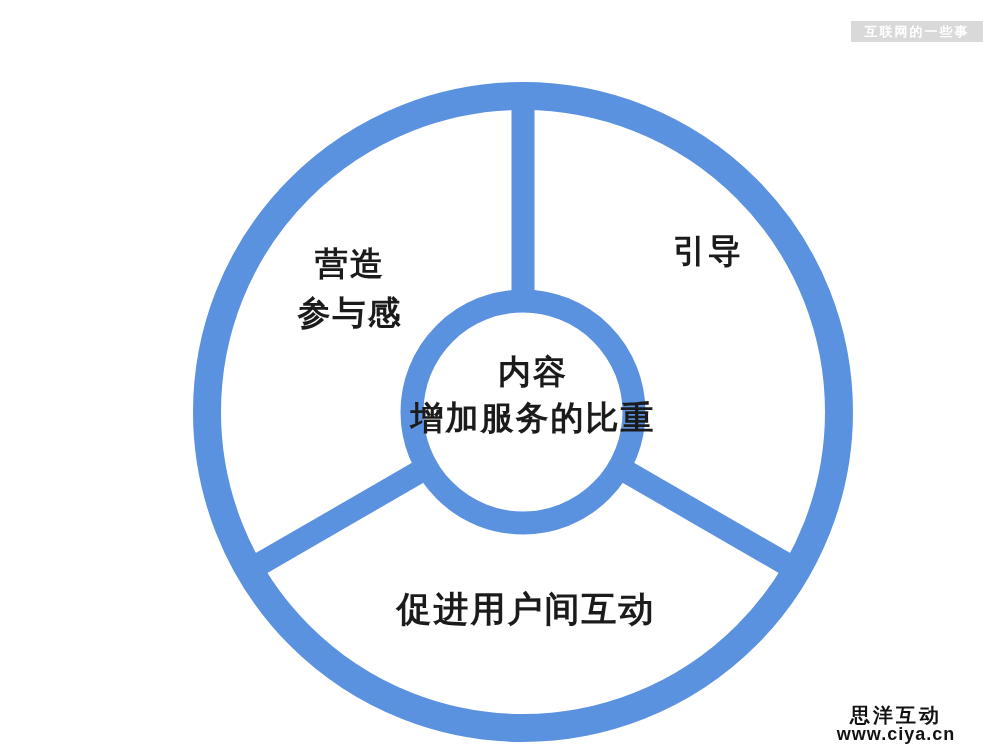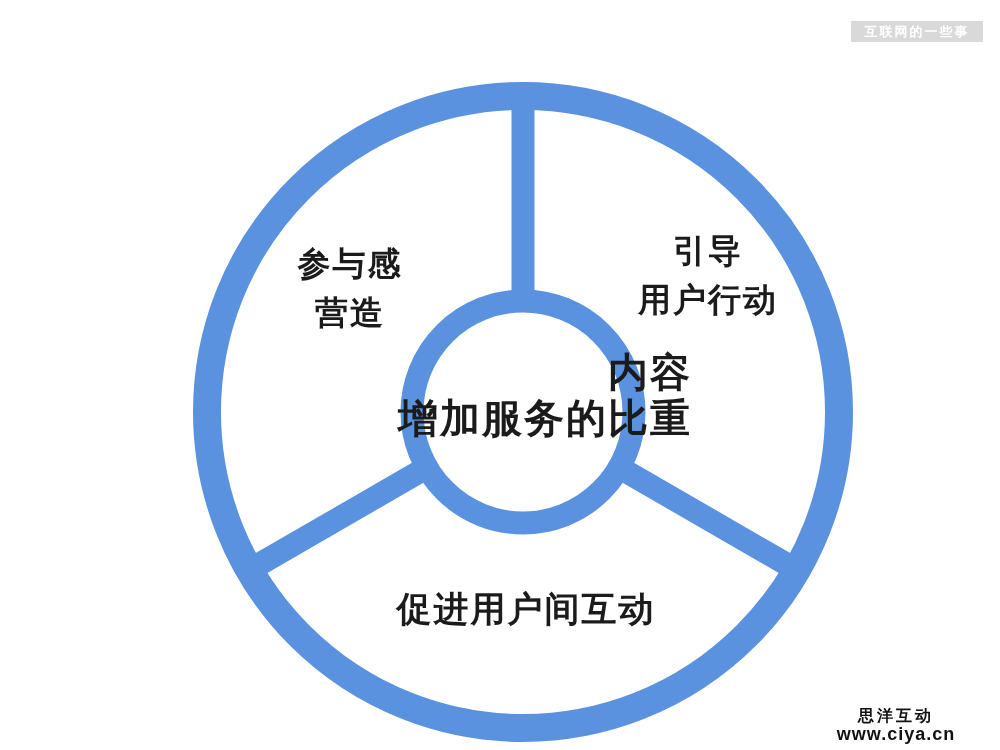--- a/index.html
+++ b/index.html
@@ -31,22 +31,22 @@
   }
   .sector-left {
     left: 250px; top: 239px; width: 200px;
     font-size: 33px; line-height: 49px;
   }
   .sector-right {
     left: 608px; top: 226px; width: 200px;
     font-size: 33px; line-height: 49px;
   }
   .hub-label {
-    left: 392px; top: 349px; width: 300px;
-    font-size: 40px; line-height: 46px; text-align: right;
+    left: 383px; top: 349px; width: 300px;
+    font-size: 33px; line-height: 46px;
   }
   .sector-bottom {
     left: 326px; top: 589px; width: 400px;
     font-size: 35px; line-height: 40px;
   }
   .wm-chip {
     position: absolute;
     left: 851px; top: 21px;
     width: 132px; height: 21px;
     background: #d9d9d9;
@@ -60,45 +60,44 @@
     position: absolute;
     right: 14px; top: 704px;
     width: 180px;
     text-align: center;
     color: #111111;
     font-weight: 700;
     text-shadow: -1px -1px 0 #fff, 1px -1px 0 #fff, -1px 1px 0 #fff,
                   1px 1px 0 #fff, 0 -1px 0 #fff, 0 1px 0 #fff,
                  -1px 0 0 #fff, 1px 0 0 #fff;
   }
-  .wm-name { font-size: 16px; line-height: 23px; letter-spacing: 3px; }
+  .wm-name { font-size: 20px; line-height: 23px; letter-spacing: 3px; }
   .wm-url  { font-size: 18px; line-height: 15px; letter-spacing: 1px; }
 </style>
 </head>
 <body>
 
 <div class="canvas">
 
   <svg class="diagram" width="1000" height="750" viewBox="0 0 1000 750">
     <circle cx="523" cy="412" r="316" fill="none" stroke-width="28" stroke="#5b92e0"></circle>
     <circle cx="523" cy="412" r="111" fill="none" stroke-width="23" stroke="#5b92e0"></circle>
     <line x1="523" y1="307" x2="523" y2="92" stroke-width="23" stroke="#5b92e0"></line>
     <line x1="432" y1="464.5" x2="246" y2="572" stroke-width="23" stroke="#5b92e0"></line>
     <line x1="614" y1="464.5" x2="800" y2="572" stroke-width="23" stroke="#5b92e0"></line>
   </svg>
 
 
   <div class="label sector-left">
+    <div>营造</div>
     <div>参与感</div>
-    <div>营造</div>
   </div>
 
   <div class="label sector-right">
     <div>引导</div>
-    <div>用户行动</div>
   </div>
 
   <div class="label hub-label">
     <div>内容</div>
     <div>增加服务的比重</div>
   </div>
 
   <div class="label sector-bottom">促进用户间互动</div>
 
   <div class="wm-chip">互联网的一些事</div>

